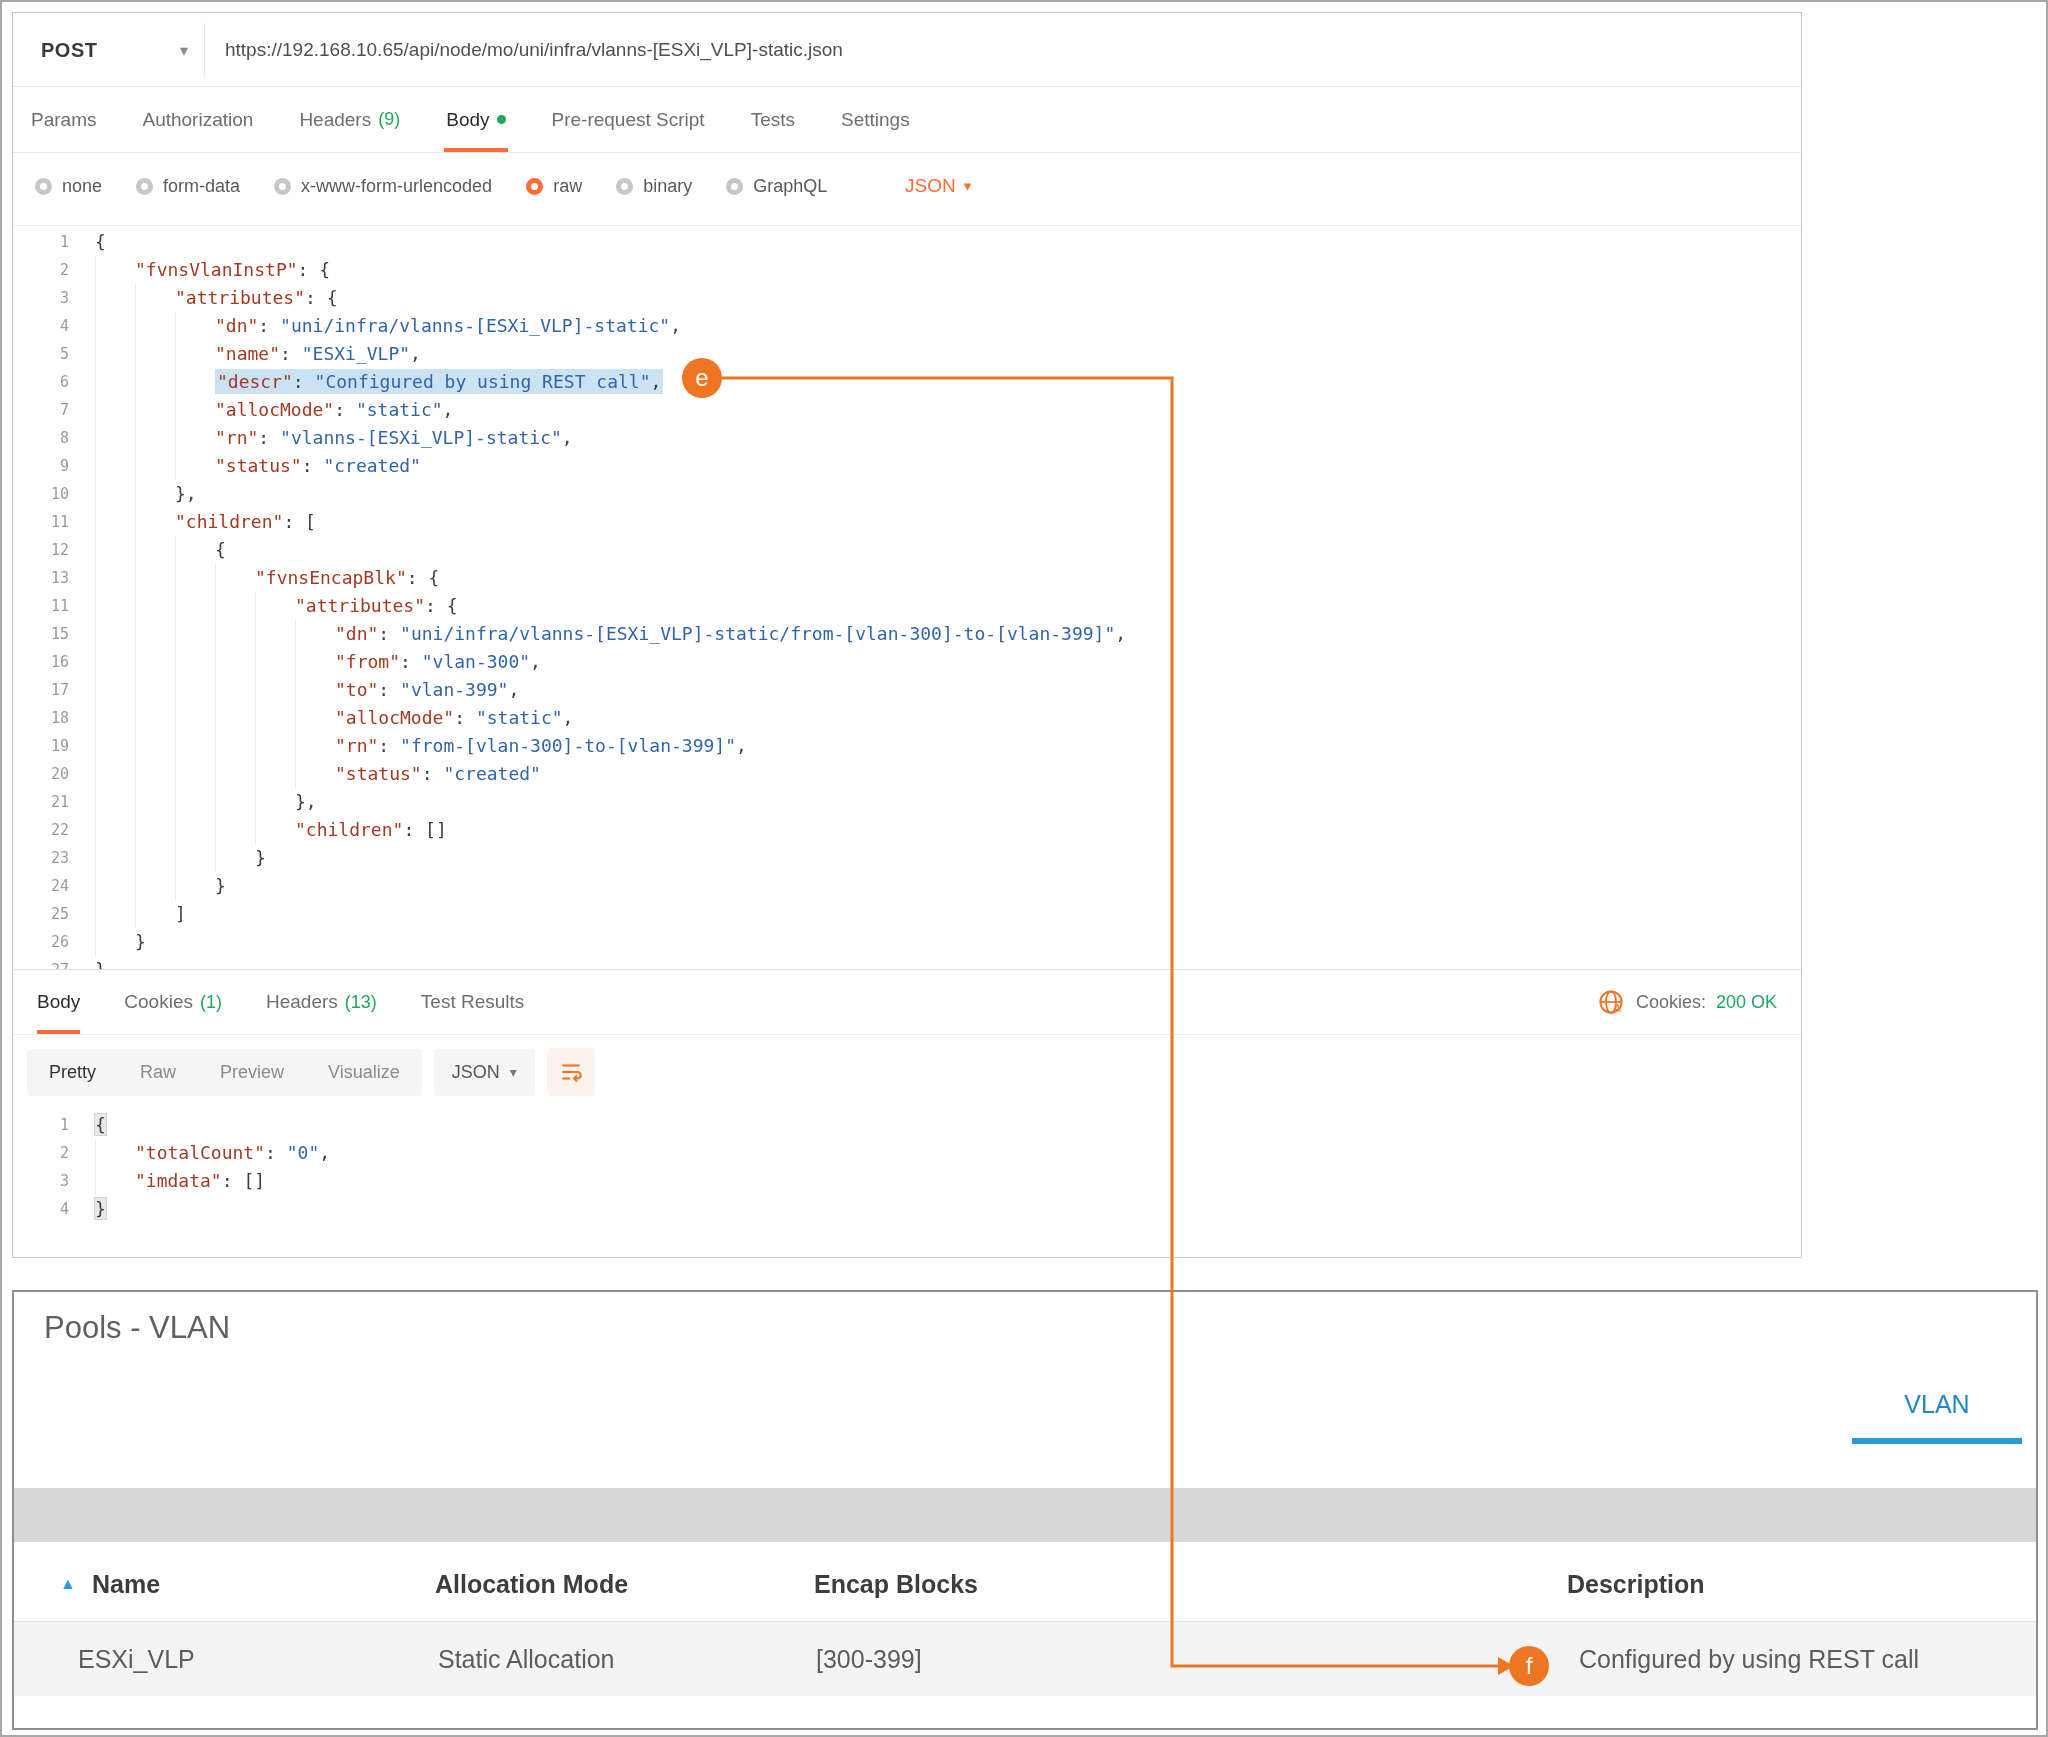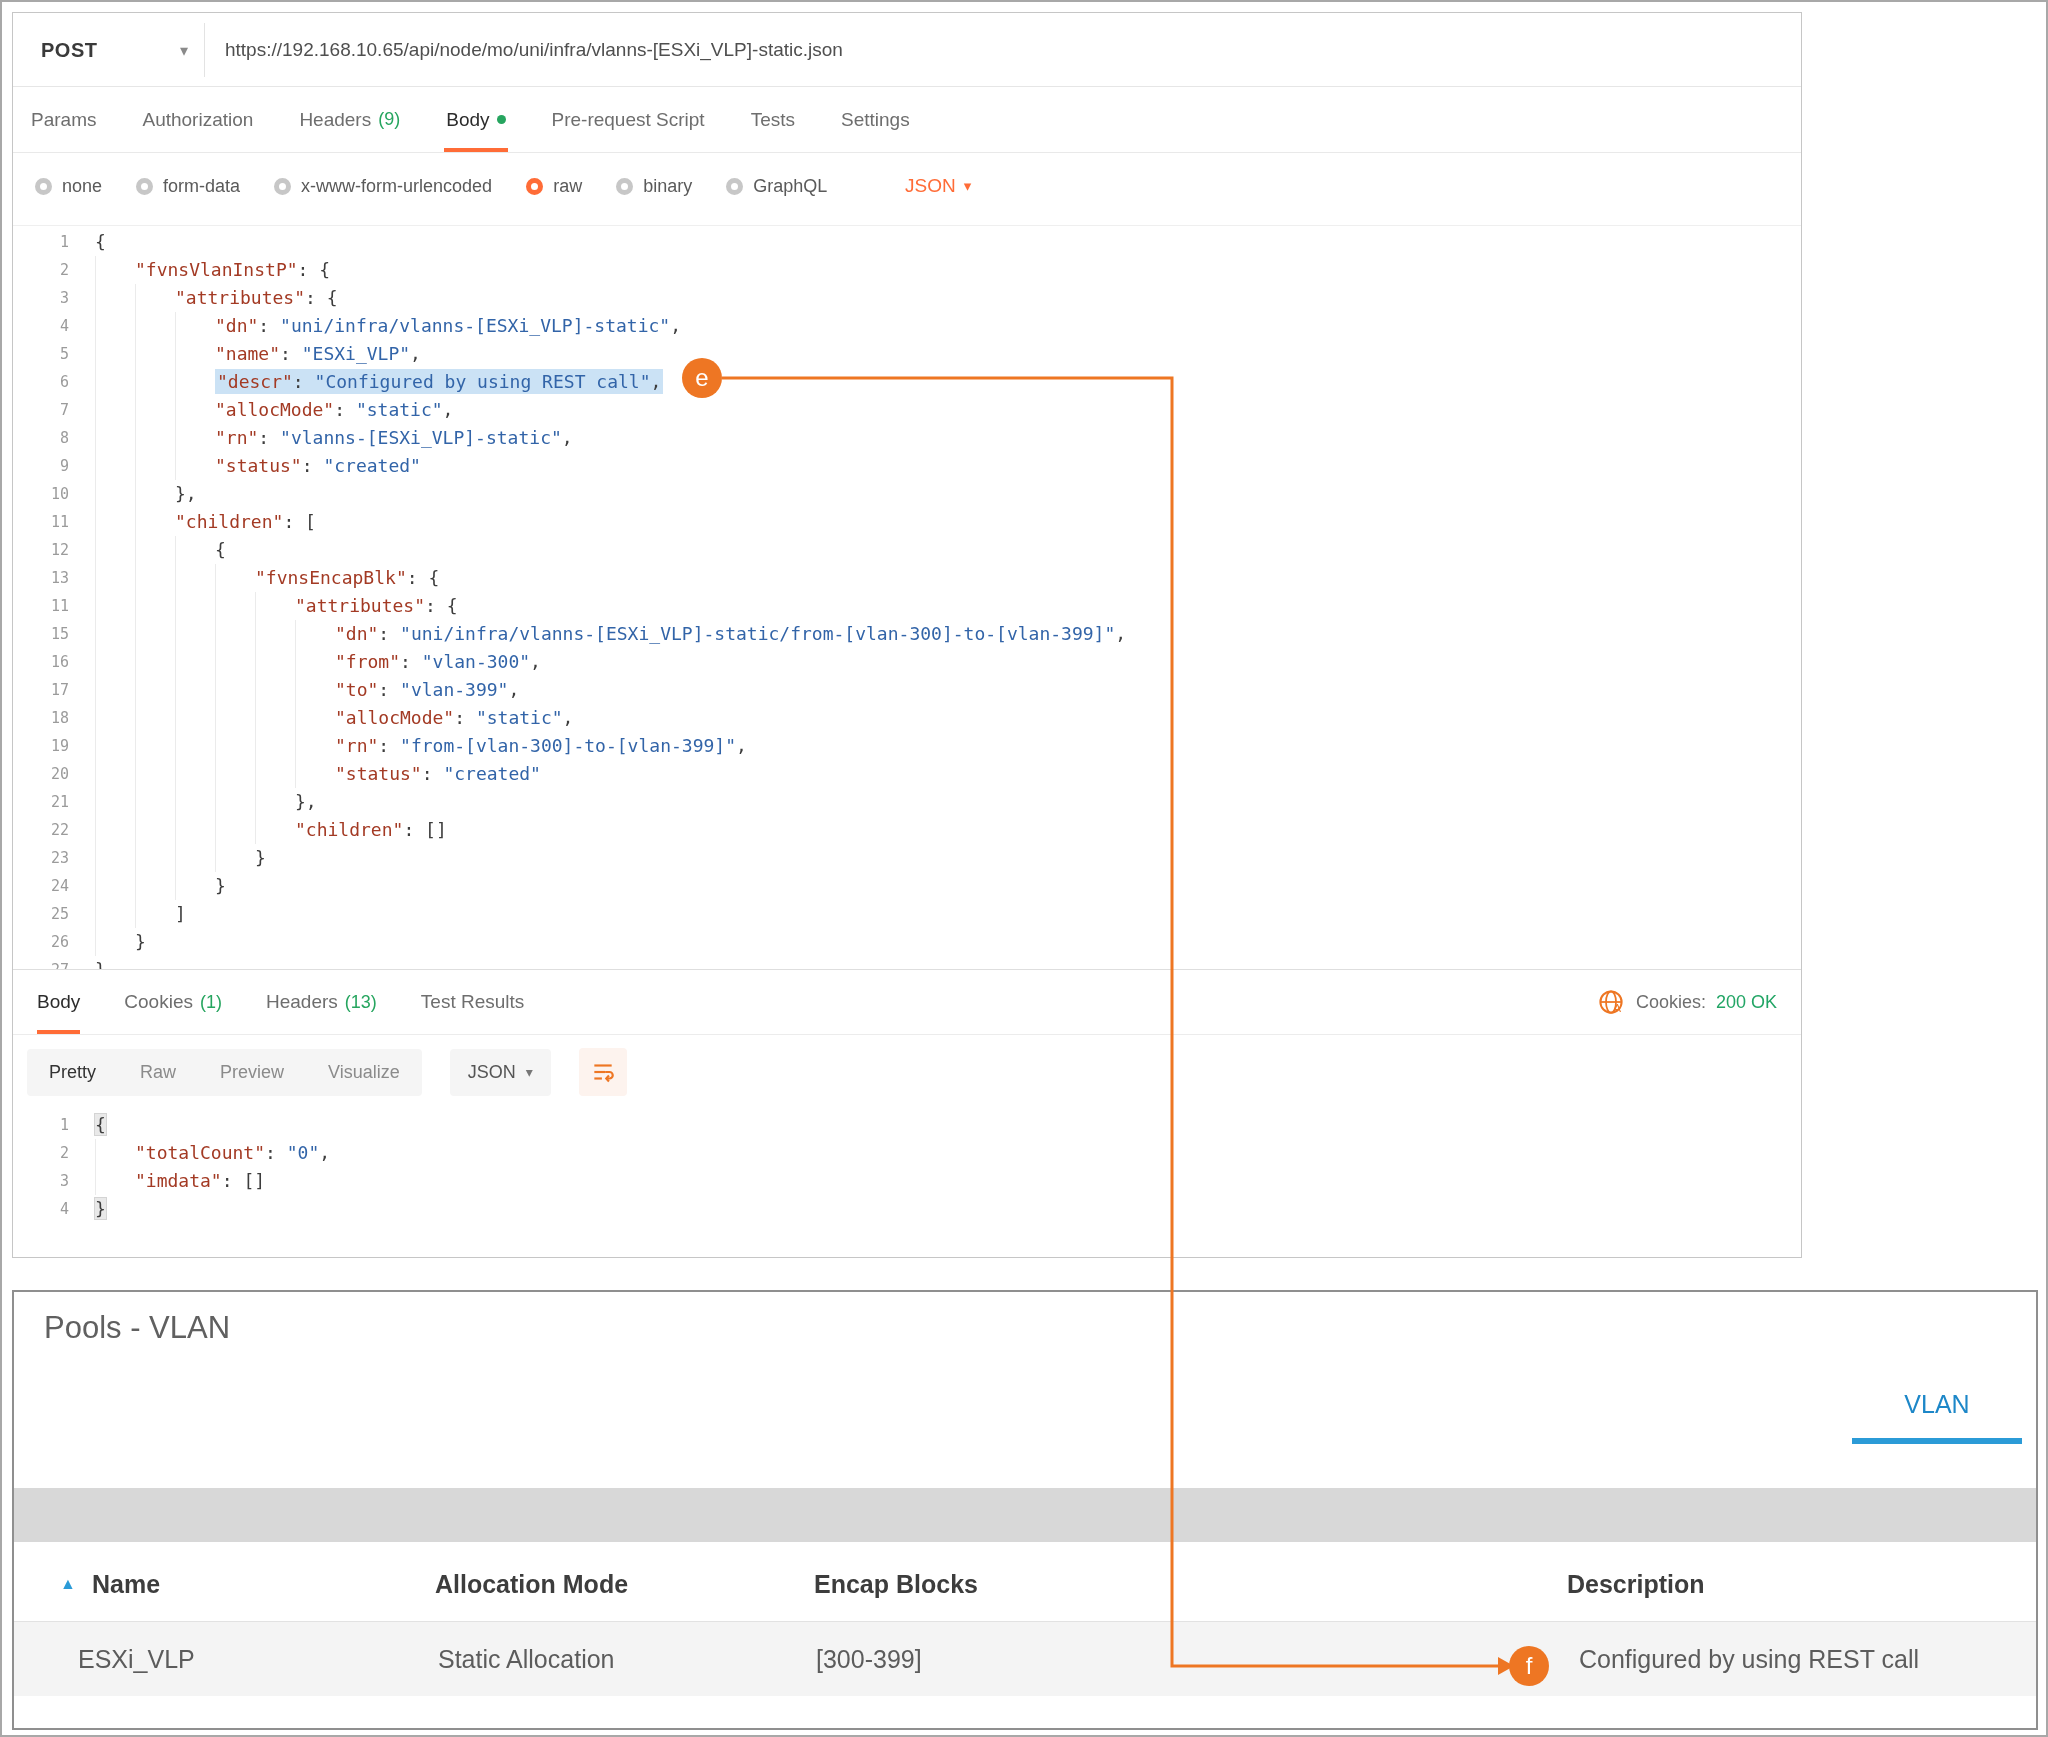--- a/index.html
+++ b/index.html
@@ -62,21 +62,21 @@
   .rst-left { display:flex; align-items:stretch; }
   .rstab { display:flex; align-items:center; gap:7px; margin-right:44px;
            font-size:19px; color:#6e6e6e; cursor:pointer; }
   .rstab.active { color:#2c2c2c; box-shadow: inset 0 -4px 0 #ff6c37; }
   .rstab .cnt { color:#26a55f; font-size:18px; }
   .status { margin-left:auto; display:flex; align-items:center; gap:10px; }
   .st-l { font-size:18px; color:#6f6f6f; }
   .st-v { font-size:18px; color:#22a565; }
 
   .viewbar { position:absolute; left:14px; top:1032px; height:54px;
-             display:flex; align-items:center; gap:28px; }
+             display:flex; align-items:center; gap:12px; }
   .viewgroup { display:flex; background:#f5f5f5; border-radius:4px; overflow:hidden; }
   .vitem { padding:13px 22px; font-size:18px; color:#8b8b8b; cursor:pointer; }
   .vitem.active { color:#333; }
   .langbox { background:#f5f5f5; border-radius:4px; padding:13px 18px; font-size:18px;
              color:#555; display:flex; align-items:center; gap:10px; cursor:pointer; }
   .langbox .caret { color:#777; font-size:14px; }
   .fmtbtn { width:48px; height:48px; border-radius:4px; background:#fdf3ee;
             display:flex; align-items:center; justify-content:center; cursor:pointer; }
 
   .editor.resp { top:1096px; height:128px; border-top:none; }

